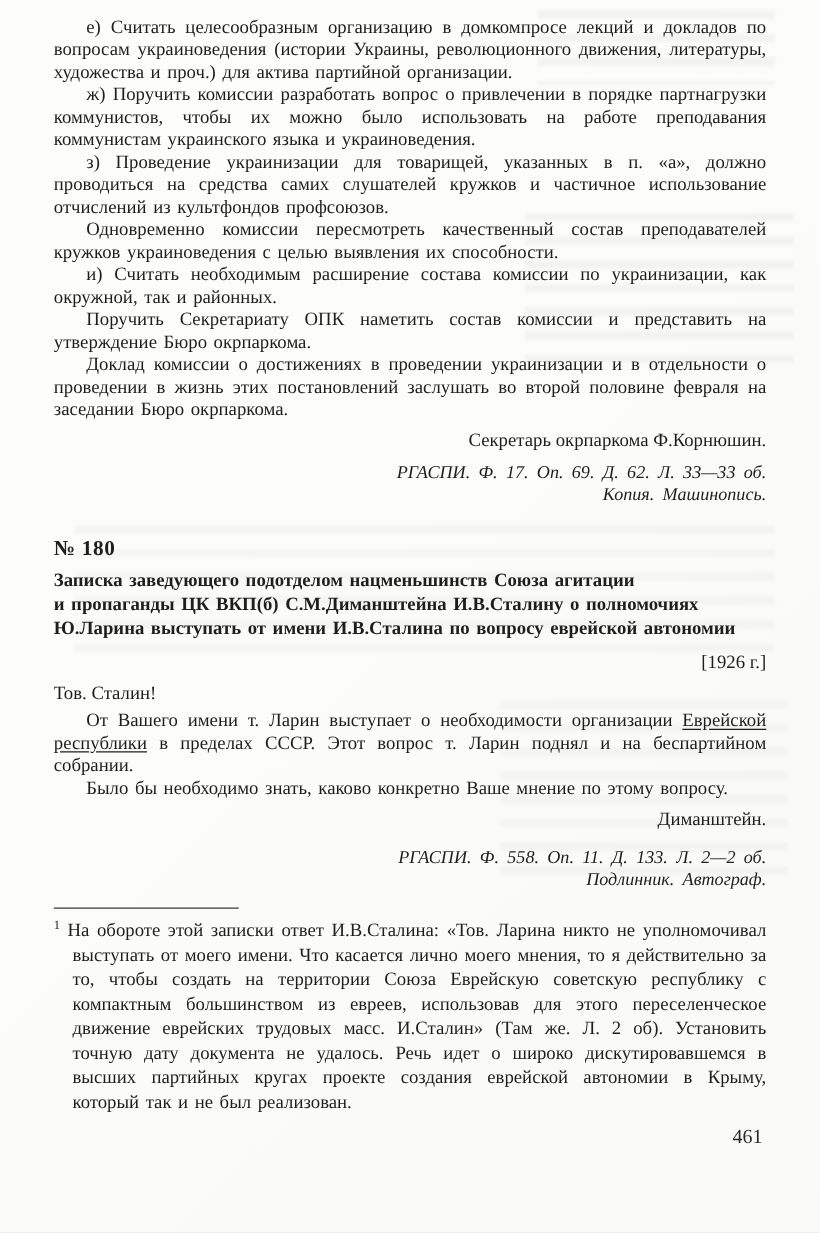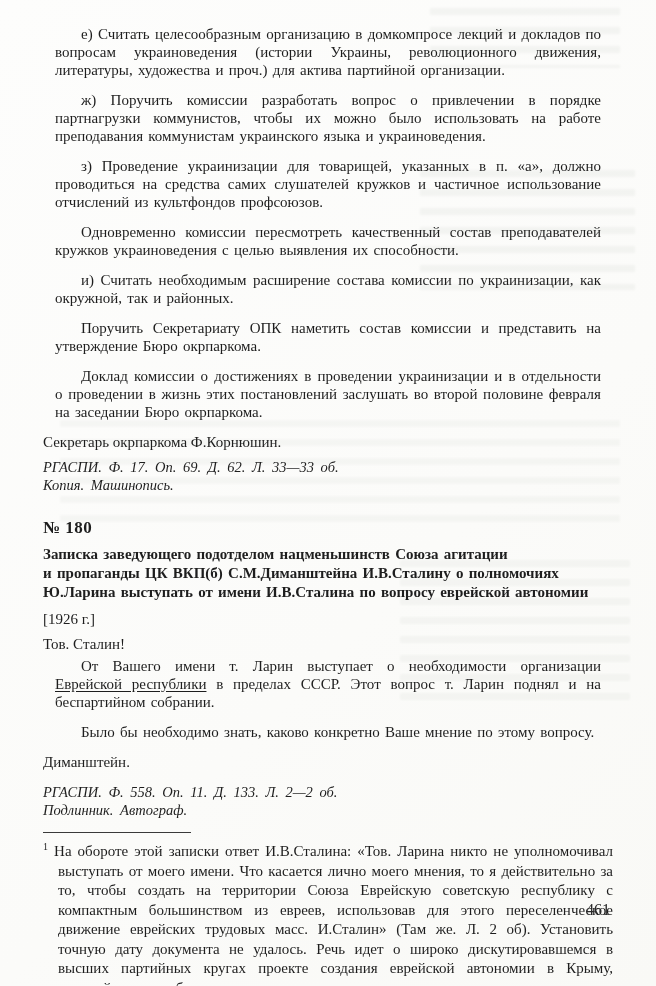--- a/index.html
+++ b/index.html
@@ -34,31 +34,31 @@
   .ghost-c { top: 420px; left: 60px;  width: 560px; height: 110px; opacity: 0.04; }
   .ghost-d { top: 560px; left: 400px; width: 230px; height: 150px; opacity: 0.045; }
 
   .text-block {
     position: absolute;
     left: 43px;
     top: 13px;
     width: 570px;
   }
   .body-p {
-    margin: 12px;
+    margin: 0;
     font-size: 15px;
     line-height: 18px;
     text-align: justify;
     text-indent: 26px;
     word-spacing: 1.5px;
   }
   .u { text-decoration: underline; text-underline-offset: 2px; }
   sup { font-size: 10px; line-height: 0; }
 
-  .right  { text-align: left; }
+  .right  { text-align: right; }
   .center { text-align: left; }
 
   .signature-line {
     margin: 7px 0 0 0;
     font-size: 15px;
     line-height: 18px;
   }
   .archive-ref {
     margin: 7px 0 0 0;
     font-size: 14.5px;

